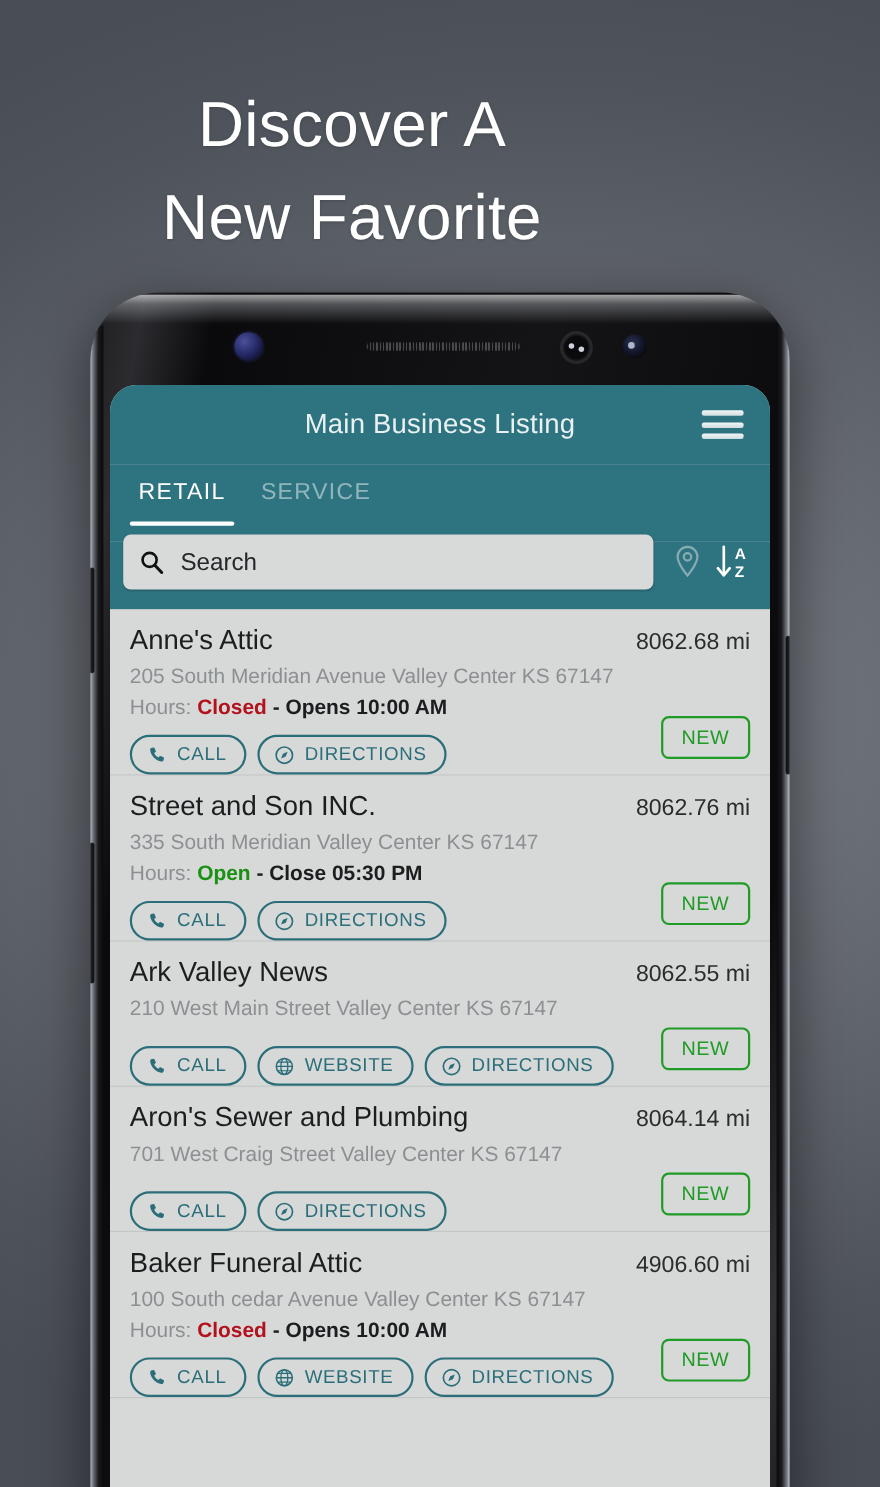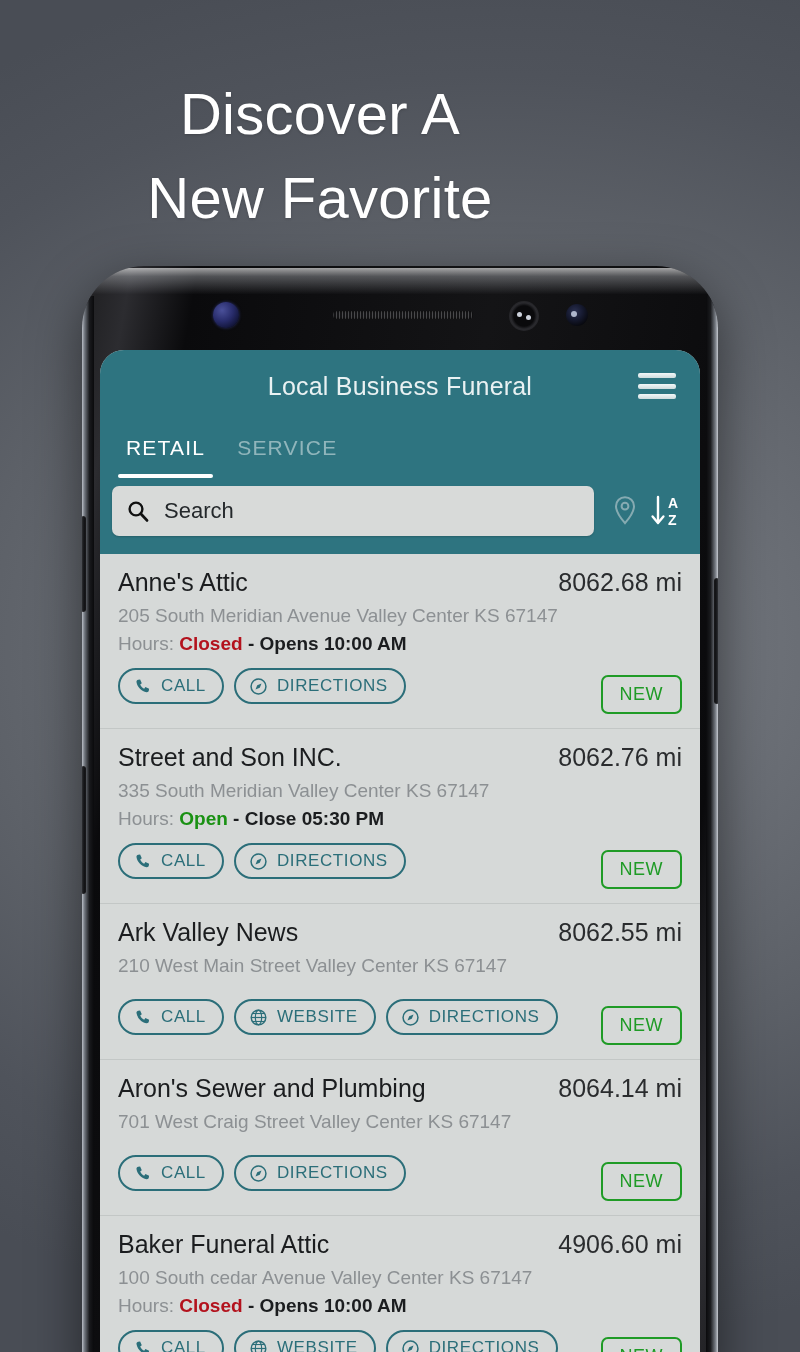--- a/index.html
+++ b/index.html
@@ -149,26 +149,26 @@
     margin-left:14px; color:#24282b; font-size:22px;
   }
   .icon-pin   { margin-left:16px; opacity:0.55; }
   .icon-sort  { margin-left:10px; margin-right:4px; }
 
   
   .list {
     background:#d6d9d8; height:calc(100% - 204px); overflow:hidden;
   }
   .card {
-    position:relative; padding:14px 18px 24px 18px;
+    position:relative; padding:14px 18px 0 18px;
     border-bottom:1px solid #c3c7c6;
   }
   .card-row1 { display:flex; align-items:baseline; justify-content:space-between; }
   .biz-name { font-size:25px; color:#1b1d1f; font-weight:400; }
-  .biz-dist { font-size:25px; color:#2a2c2e; white-space:nowrap; padding-left:10px; }
+  .biz-dist { font-size:21px; color:#2a2c2e; white-space:nowrap; padding-left:10px; }
   .biz-addr { font-size:19px; color:#8c9093; margin-top:8px; }
   .biz-hours { font-size:19px; margin-top:6px; color:#8c9093; }
   .biz-hours .st-closed { color:#b3121d; font-weight:700; }
   .biz-hours .st-open   { color:#1a9113; font-weight:700; }
   .biz-hours .hr-rest   { color:#1b1d1f; font-weight:700; }
 
   .actions { display:flex; align-items:center; margin-top:13px; gap:10px; }
   .pill {
     display:inline-flex; align-items:center; gap:9px;
     border:2px solid #2b6e79; border-radius:24px;
@@ -202,21 +202,21 @@
   <div class="sensor-strip">
     <div class="iris-blue"></div>
     <div class="speaker"></div>
     <div class="sensor-ring"></div>
     <div class="front-cam"></div>
   </div>
 
   <div class="screen">
 
     <div class="appbar">
-      <div class="appbar-title">Local Business Funeral</div>
+      <div class="appbar-title">Main Business Listing</div>
       <div class="hamburger">
         <span></span>
           <span></span>
           <span></span>
       </div>
     </div>
 
     <div class="tabs">
       <div class="tab active">
         <span>RETAIL</span>

